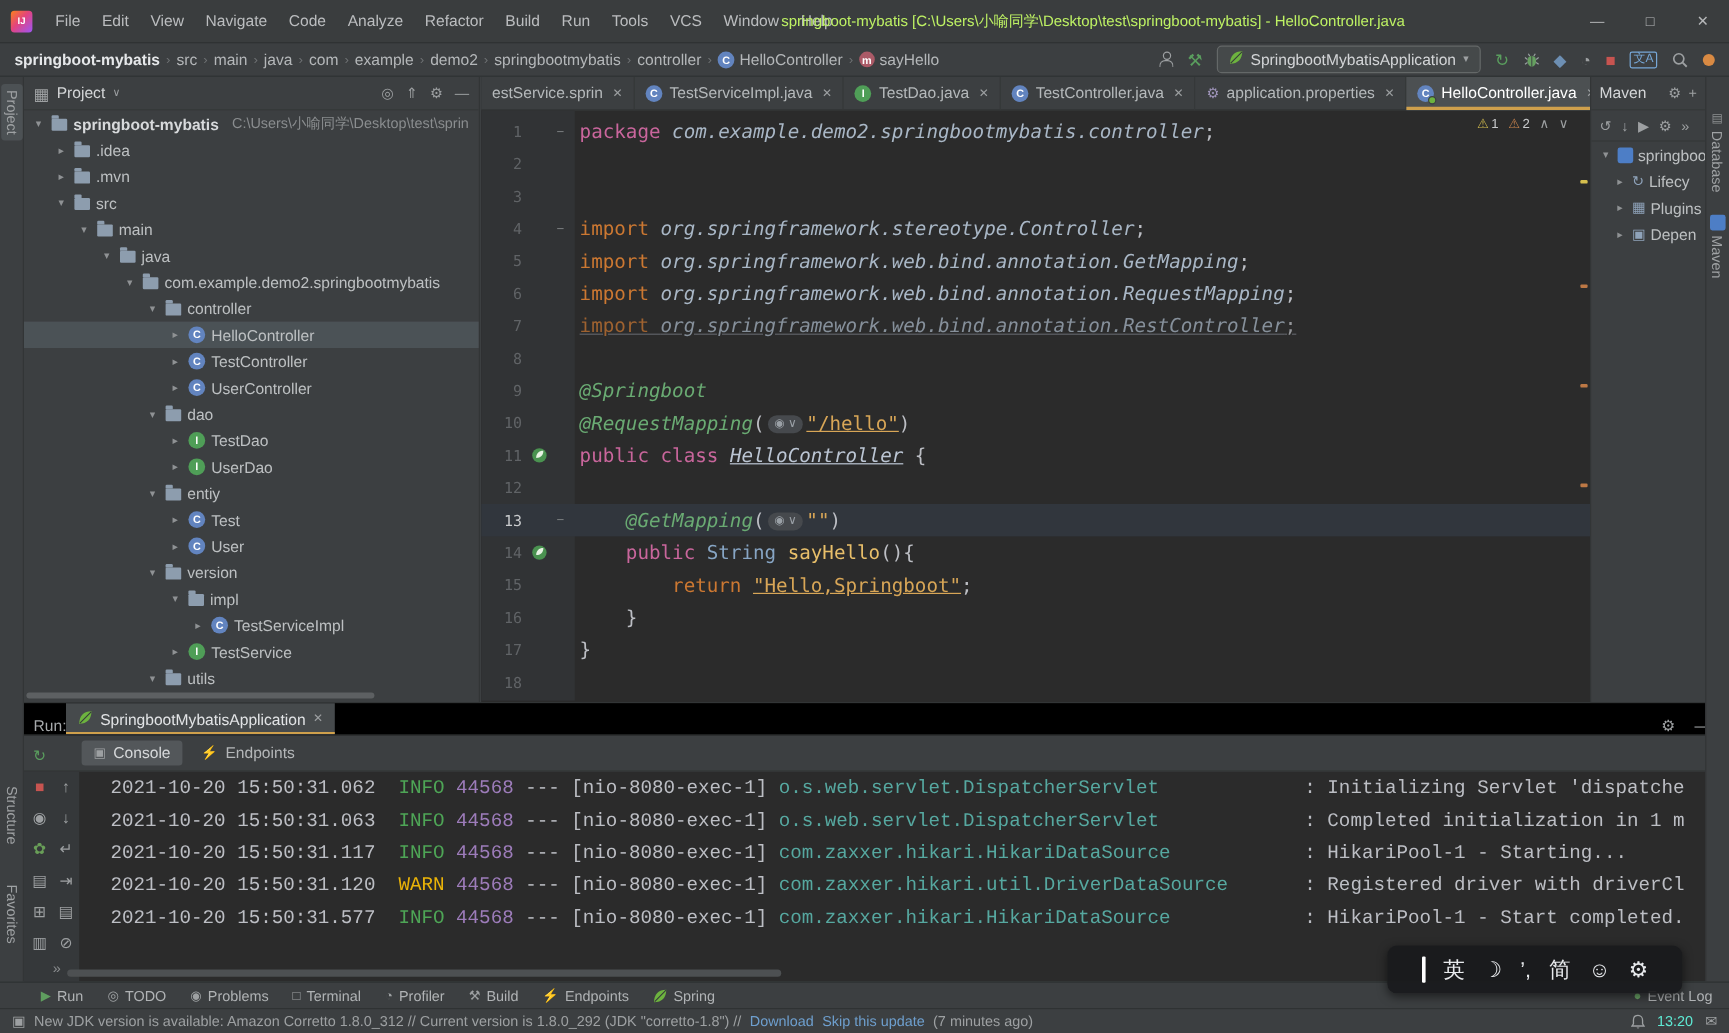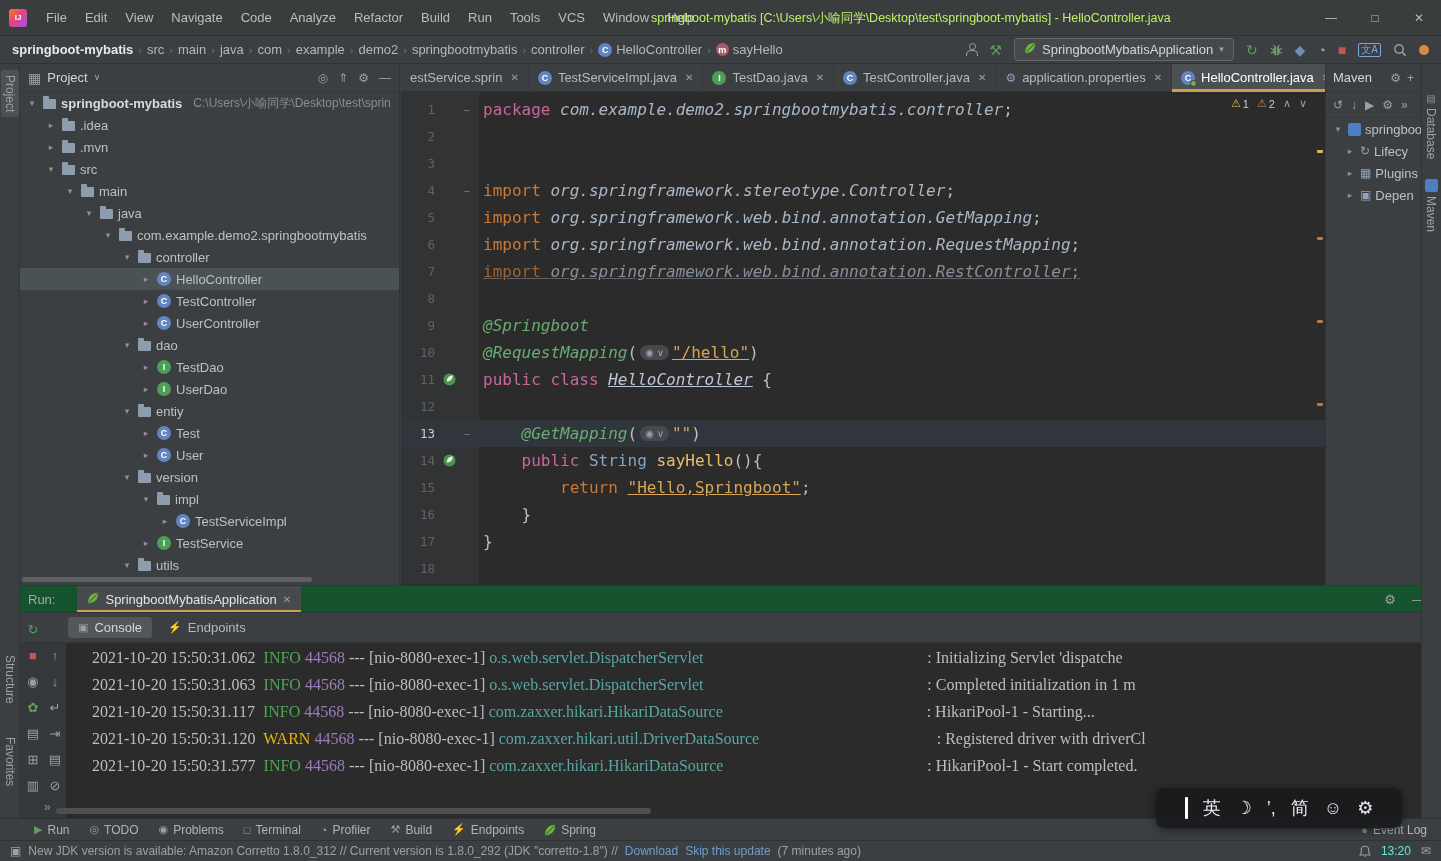--- a/index.html
+++ b/index.html
@@ -107,37 +107,37 @@
 .mavenpanel{position:absolute;left:1325px;top:64px;width:96px;height:521px;background:#3c3f41;border-left:1px solid #323536;overflow:hidden}
 .mv-header{height:28px;display:flex;align-items:center;gap:6px;padding:0 7px;border-bottom:1px solid #353839}
 .mv-title{color:#d4d6d8}
 .mv-hicons{margin-left:auto;display:flex;gap:6px}
 .mv-hicons span,.mv-tools span{color:#9da0a2;font-size:12px}
 .mv-tools{height:26px;display:flex;align-items:center;gap:8px;padding:0 7px;border-bottom:1px solid #353839}
 .mrow{display:flex;align-items:center;height:22px;gap:4px;white-space:nowrap;color:#bdc0c2;overflow:hidden}
 .mrow .gly{color:#8fa3ba;font-size:12px}
 
 .runpanel{position:absolute;left:20px;top:585px;right:0;height:233px;background:#2b2b2b;border-top:1px solid #323536;z-index:2}
-.rp-header{height:27px;background:#14532d;display:flex;align-items:center;padding-left:8px;gap:22px;border-bottom:1px solid #323536}
+.rp-header{height:27px;background:#000000;display:flex;align-items:flex-end;padding-left:8px;gap:0;border-bottom:1px solid #323536}
 .rp-run-label{color:#a7aaac}
 .rp-tab{display:flex;align-items:center;gap:6px;height:100%;padding:0 10px;background:#464a4c;box-shadow:inset 0 -2px #cfa04c;color:#e2e4e6}
 .rp-close{color:#9da0a2;font-size:10px}
 .rp-right{margin-left:auto;display:flex;gap:16px;padding-right:16px;color:#9da0a2;font-size:13px}
 .rp-tools{height:30px;background:#3c3f41;border-bottom:1px solid #323536;display:flex;align-items:center;gap:16px;padding-left:48px}
 .ct{display:flex;align-items:center;gap:6px;padding:3px 10px;background:#53575a;border-radius:3px;color:#d6d8da}
 .ct2{display:flex;align-items:center;gap:6px;color:#b4b7b9}
 .ct .gly,.ct2 .gly{font-size:11px;color:#9da0a2}
 .ct2 .gly{color:#c98a53}
 .rp-strip{position:absolute;left:0;top:57px;width:46px;bottom:0;background:#35383a}
 .icol{position:absolute;width:20px}
 #colA{left:3px;top:31px}
 #colB{left:25px;top:57px}
 .cicon{display:block;width:20px;height:26px;line-height:26px;text-align:center;color:#9da0a2;font-size:13px}
 #console{position:absolute;left:72px;top:58px;right:8px;overflow:hidden}
-.logline{height:27px;line-height:27px;white-space:pre;font-family:Liberation Serif, serif;font-size:16px;color:#bcbec4}
+.logline{height:27px;line-height:27px;white-space:pre;font-family:Liberation Mono, monospace;font-size:16px;color:#bcbec4}
 .lg-t{color:#bcbec4}
 .lg-info{color:#4ea556}
 .lg-warn{color:#eab308}
 .lg-pid{color:#9d7cba}
 .lg-logger{color:#56a8a0;display:inline-block;width:438px}
 .lg-msg{color:#bcbec4}
 .rp-hscroll{position:absolute;left:36px;bottom:4px;width:595px;height:6px;background:#4d5052;border-radius:3px}
 .rp-more{position:absolute;left:24px;bottom:4px;color:#8a8d8f;font-size:12px}
 
 .twbar{position:absolute;left:0;bottom:21px;height:22px;right:0;background:#3c3f41;border-top:1px solid #2f3233;display:flex;align-items:center;gap:20px;padding:0 14px 0 34px;font-size:12px;z-index:4}

